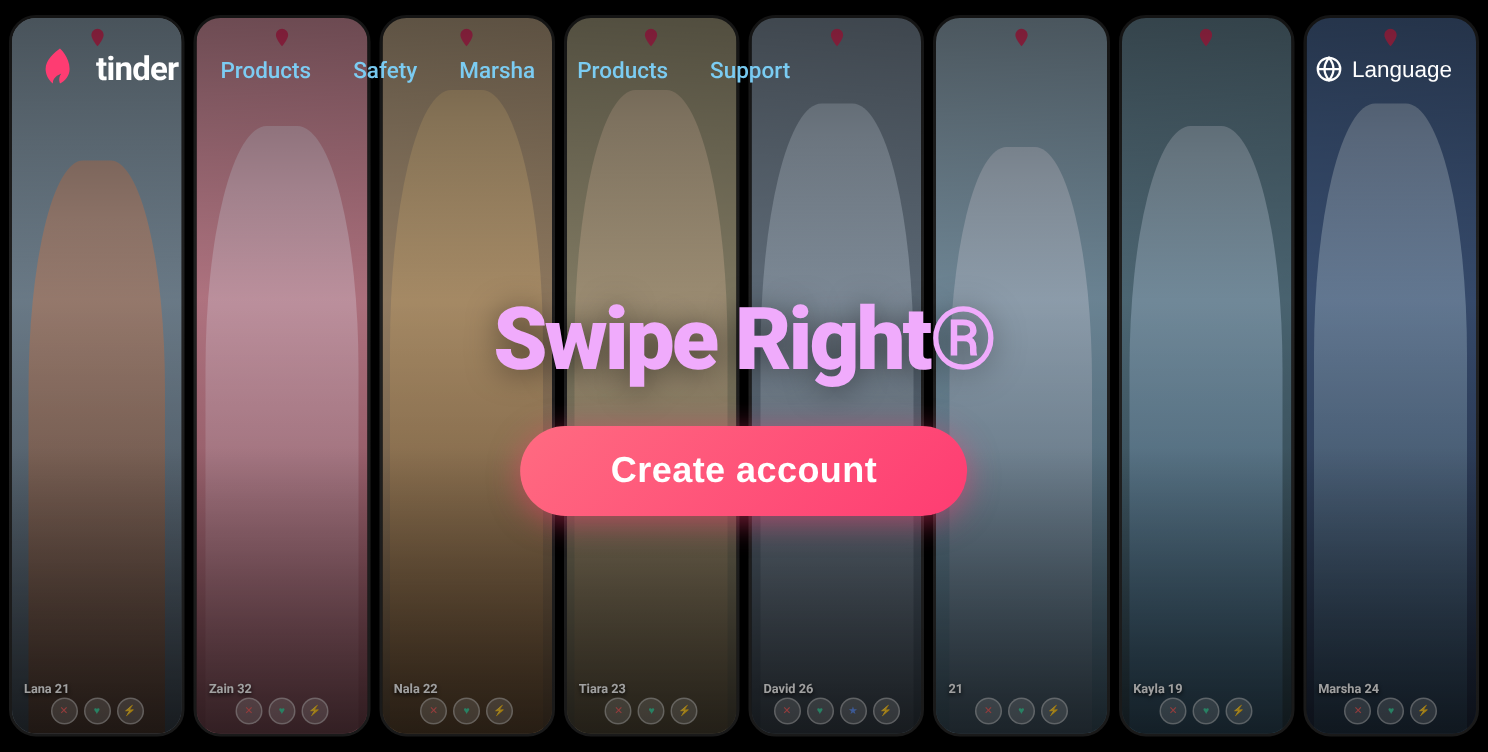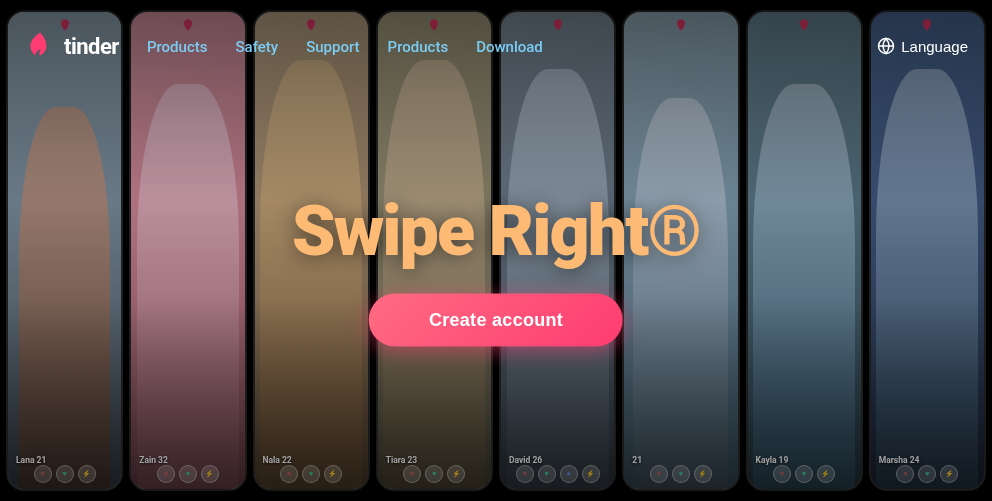--- a/index.html
+++ b/index.html
@@ -103,39 +103,39 @@
       position: absolute;
       top: 50%;
       left: 50%;
       transform: translate(-50%, -50%);
       text-align: center;
       z-index: 10;
       margin-top: 20px;
     }
 
     .hero-title {
-      font-size: 70px;
+      font-size: 58px;
       font-weight: 900;
-      color: #fdba74;
+      color: #f0abfc;
       letter-spacing: -2px;
       line-height: 1;
       text-shadow: 0 2px 20px rgba(0,0,0,0.5);
       white-space: nowrap;
       text-align: right;
     }
 
     .create-btn {
       display: block;
       margin: 28px auto 0;
       background: linear-gradient(135deg, #ff6b81, #fe3c72);
       color: white;
       border: none;
       border-radius: 50px;
       padding: 16px 60px;
-      font-size: 18px;
+      font-size: 24px;
       font-weight: 700;
       cursor: pointer;
       letter-spacing: 0.3px;
       box-shadow: 0 4px 20px rgba(254, 60, 114, 0.5);
     }
 
     .phone-col-wrap {
       position: absolute;
       top: 0;
       left: 0;
@@ -351,23 +351,23 @@
   <a class="logo" href="#">
     <svg class="logo-flame" viewBox="0 0 40 40">
       <path d="M20 3 C20 3, 28 10, 28 20 C28 26, 24 30, 20 32 C20 32, 18 28, 21 24 C21 24, 14 26, 14 32 C10 29, 8 24, 8 20 C8 12, 16 6, 20 3Z" fill="#fe3c72"></path>
     </svg>
     <span class="logo-text">tinder</span>
   </a>
 
   <ul class="nav-links">
     <li><a href="#">Products</a></li>
     <li><a href="#">Safety</a></li>
+    <li><a href="#">Marsha</a></li>
+    <li><a href="#">Products</a></li>
     <li><a href="#">Support</a></li>
-    <li><a href="#">Products</a></li>
-    <li><a href="#">Download</a></li>
   </ul>
 
   <div class="nav-right">
     <button class="lang-btn">
       <svg width="18" height="18" viewBox="0 0 24 24" fill="none" stroke="white" stroke-width="2">
         <circle cx="12" cy="12" r="10"></circle>
         <path d="M12 2 Q16 7 16 12 Q16 17 12 22 Q8 17 8 12 Q8 7 12 2Z"></path>
         <line x1="2" y1="12" x2="22" y2="12"></line>
       </svg>
       <span>Language</span>

